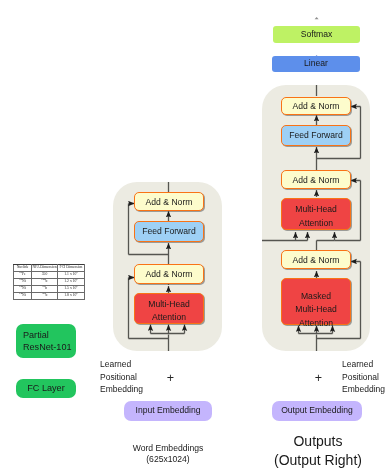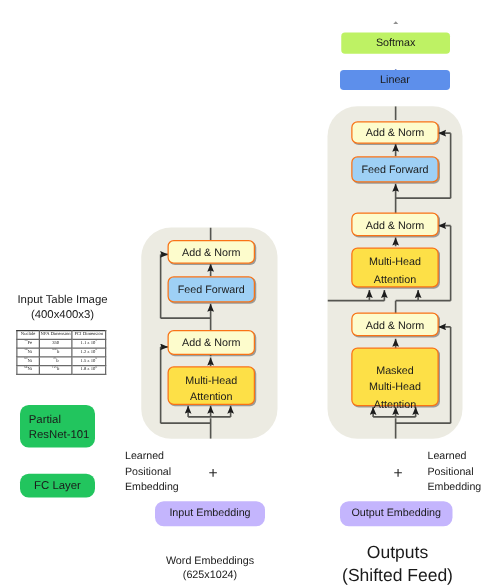--- a/index.html
+++ b/index.html
@@ -18,21 +18,21 @@
 
   
   .rnd{border:1px solid #f97316;border-radius:5px;
        box-shadow:1px 1px 0 rgba(90,90,90,0.55);text-align:center;}
   
   .flat{border-radius:7px;}
   .flat3{border-radius:3px;}
 
   .c-yellow{background:#fdfccc;}
   .c-blue  {background:#9ed0f5;}
-  .c-green {background:#fde047;}
+  .c-green {background:#ef4444;}
   .c-gray  {background:#bef264;}
   .c-linear{background:#5d8feb;}
   .c-pink  {background:#c4b5fd;align-items:center;}
   .c-orange{background:#22c55e;}
 
   
   .stack{position:absolute;background:#ecebe2;border-radius:24px;}
 
   svg.wires{position:absolute;left:0;top:0;width:392px;height:469px;pointer-events:none;}
 
@@ -130,24 +130,20 @@
 
       <path d="M316.5,96 L316.5,85"></path>
     </g>
 
     <g stroke="none">
       <path d="M314.6,19.2 L318.6,19.2 L316.6,17.0 z" fill="#8f8f8f"></path>
       <path d="M314.8,56.8 L318.4,56.8 L316.6,55.2 z" fill="#4f6fbe"></path>
     </g>
   </svg>
 
-  <div class="node plain lh13" style="left:8px;top:229px;width:84px;height:31px;font-size:9.1px;">
-    <span>Input Table Image</span>
-    <span>(400x400x3)</span>
-  </div>
 
   <table class="tbl" style="left:13px;top:264px;width:71px;font-size:3.7px;">
     <colgroup>
       <col style="width:18px">
       <col style="width:26px">
       <col style="width:27px">
     </colgroup>
     <thead>
         <tr>
       <th>Nuclide</th>
@@ -253,16 +249,16 @@
     <span>Embedding</span>
   </div>
   <div class="node" style="left:309px;top:369px;width:19px;height:19px;border-radius:50%;background:#fff;font-size:12.5px;color:#262626;">
     <span>+</span>
   </div>
   <div class="node flat c-pink" style="left:272px;top:401px;width:90px;height:20px;font-size:8.6px;">
     <span>Output Embedding</span>
   </div>
   <div class="node plain lh13" style="left:281px;top:436px;width:74px;height:33px;font-size:14px;justify-content:flex-end;padding-top:7px;">
     <span>Outputs</span>
-    <span>(Shifted Feed)</span>
+    <span>(Output Right)</span>
   </div>
 
 </div>
 
 </body></html>

